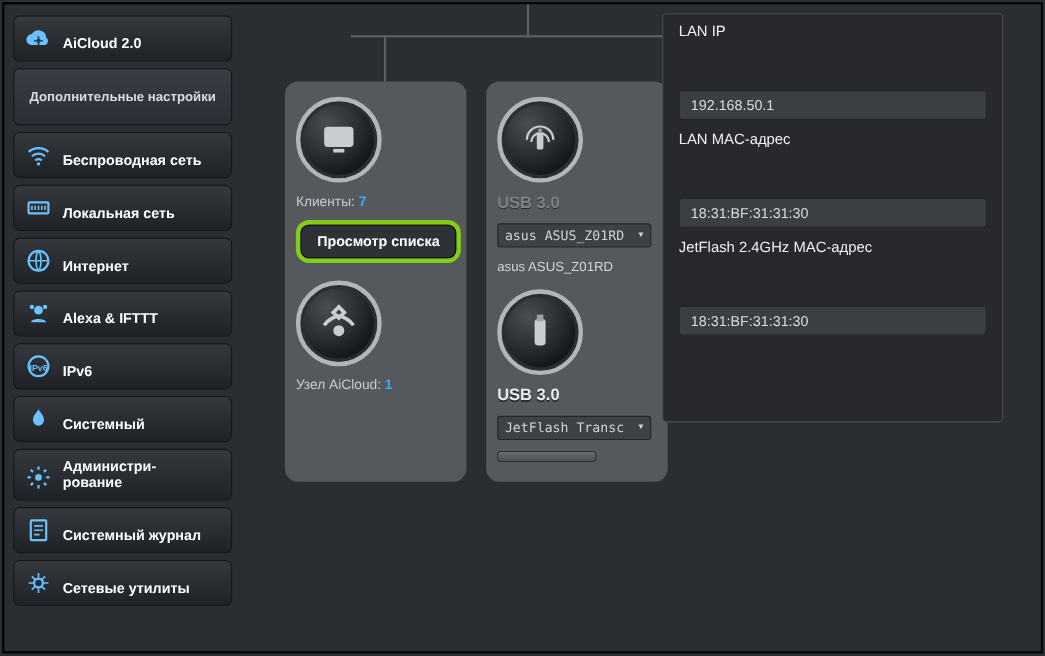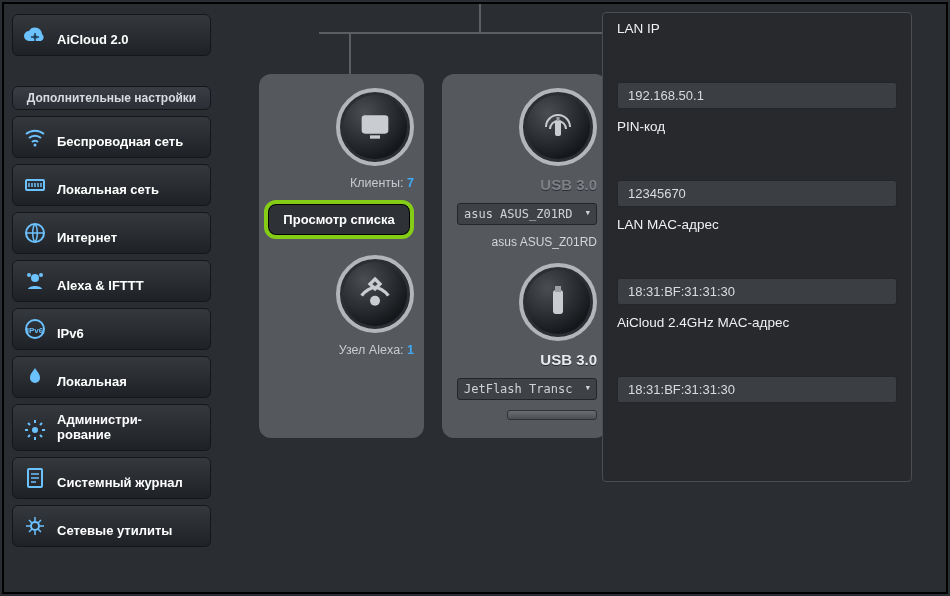--- a/index.html
+++ b/index.html
@@ -41,23 +41,22 @@
     min-height: 38px;
   }
   .side-head {
     background: linear-gradient(#3a3e44, #2b2f35);
     border: 1px solid #14171a;
     border-radius: 6px;
     text-align: center;
     font-size: 12px;
     font-weight: bold;
     color: #d8dce0;
-    padding: 4px 4px;
+    padding: 18px 4px;
     line-height: 1.2;
-    margin-top: 24px;
   }
   .side-btn .icon {
     width: 24px; height: 24px;
     display: flex; align-items: center; justify-content: center;
     flex-shrink: 0;
   }
   .side-btn .icon svg { width: 24px; height: 24px; }
   .main {
     flex: 1;
     position: relative;
@@ -90,21 +89,21 @@
     top: 70px;
     left: 40px;
   }
   .card {
     width: 165px;
     background: #55595e;
     border-radius: 12px;
     padding: 14px 10px 18px;
     display: flex;
     flex-direction: column;
-    align-items: flex-end;
+    align-items: flex-start;
     gap: 10px;
     color: #d8dce0;
     font-size: 13px;
   }
   .ring {
     width: 78px; height:78px;
     border-radius: 50%;
     background: radial-gradient(circle at 35% 30%, #4a4e53 0%, #15181b 70%);
     border: 4px solid #b2b6ba;
     box-shadow: inset 0 0 0 3px #2b2e32;
@@ -258,21 +257,21 @@
       <span>IPv6</span>
     </div>
 
 
     <div class="side-btn">
       <span class="icon">
         <svg viewBox="0 0 24 24">
             <path d="M12 3c2 4 5 5 5 10a5 5 0 0 1-10 0c0-5 3-6 5-10z" fill="#6cc1ff"></path>
           </svg>
       </span>
-      <span>Локальная</span>
+      <span>Системный</span>
     </div>
 
     <div class="side-btn">
       <span class="icon">
         <svg viewBox="0 0 24 24">
             <circle cx="12" cy="12" r="3" fill="#6cc1ff"></circle>
             <path d="M12 2v3M12 19v3M2 12h3M19 12h3M5 5l2 2M17 17l2 2M19 5l-2 2M7 17l-2 2" stroke="#6cc1ff" stroke-width="2"></path>
           </svg>
       </span>
       <span style="white-space:pre-line;line-height:1.1">Администри-
@@ -320,21 +319,21 @@
         <div class="highlight-btn">
           <span>Просмотр списка</span>
         </div>
         <div class="ring" style="margin-top:6px">
           <svg viewBox="0 0 24 24">
               <path d="M12 3l3 3-3 3-3-3 3-3zM4 13c2-3 6-5 8-5s6 2 8 5" fill="none" stroke="#c9cdd1" stroke-width="2"></path>
               <circle cx="12" cy="16" r="3" fill="#c9cdd1"></circle>
             </svg>
         </div>
         <div class="stat-line">
-          <span>Узел Alexa:</span>
+          <span>Узел AiCloud:</span>
           <span class="num">1</span>
         </div>
       </div>
 
       <div class="card">
         <div class="ring">
           <svg viewBox="0 0 40 40">
               <path d="M8 20a12 12 0 0 1 24 0" fill="none" stroke="#c9cdd1" stroke-width="2"></path>
               <path d="M12 22a8 8 0 0 1 16 0" fill="none" stroke="#c9cdd1" stroke-width="2"></path>
               <rect x="17" y="13" width="6" height="16" rx="2" fill="#c9cdd1"></rect>
@@ -360,26 +359,22 @@
         <div class="scrollhint"></div>
       </div>
     </div>
 
     <div class="info-panel">
       <div class="info-row">
         <div class="info-label">LAN IP</div>
         <div class="info-val">192.168.50.1</div>
       </div>
       <div class="info-row">
-        <div class="info-label">PIN-код</div>
-        <div class="info-val">12345670</div>
-      </div>
-      <div class="info-row">
         <div class="info-label">LAN MAC-адрес</div>
         <div class="info-val">18:31:BF:31:31:30</div>
       </div>
       <div class="info-row">
-        <div class="info-label">AiCloud 2.4GHz MAC-адрес</div>
+        <div class="info-label">JetFlash 2.4GHz MAC-адрес</div>
         <div class="info-val">18:31:BF:31:31:30</div>
       </div>
     </div>
   </div>
 </div>
 
 </body></html>

